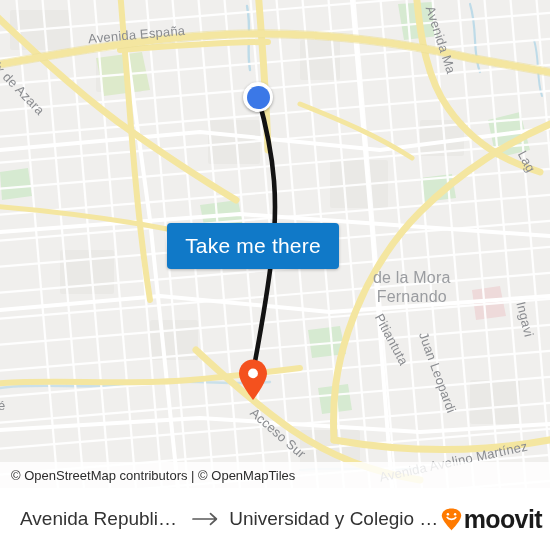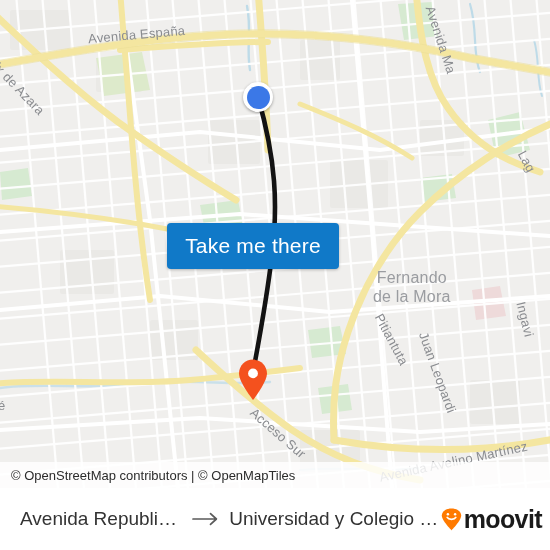--- a/index.html
+++ b/index.html
@@ -319,22 +319,22 @@
       <div class="maplabel road" style="left:437px; top:4px;   transform:rotate(72deg); transform-origin:left top;">Avenida Ma</div>
       <div class="maplabel road" style="left:528px; top:148px; transform:rotate(62deg); transform-origin:left top;">Lag</div>
       <div class="maplabel road" style="left:528px; top:300px; transform:rotate(76deg); transform-origin:left top;">Ingavi</div>
       <div class="maplabel road" style="left:385px; top:311px; transform:rotate(62deg); transform-origin:left top;">Pitiantuta</div>
       <div class="maplabel road" style="left:430px; top:330px; transform:rotate(70deg); transform-origin:left top;">Juan Leopardi</div>
       <div class="maplabel road" style="left:257px; top:405px; transform:rotate(41deg); transform-origin:left top;">Acceso Sur</div>
       <div class="maplabel road" style="left:378px; top:470px; transform:rotate(-12deg); transform-origin:left top;">Avenida Avelino Martínez</div>
       <div class="maplabel road" style="left:-2px;  top:398px;">é</div>
 
       <div class="maplabel place" style="left:373px; top:268px;">
+        <div>de la Mora</div>
         <div>Fernando</div>
-        <div>de la Mora</div>
       </div>
     </div>
 
     <div class="origin-marker" style="left:243px; top:82px;">
       <div class="dot"></div>
     </div>
 
     <div class="dest-marker" style="left:237px; top:359px;">
       <svg width="32" height="42" viewBox="0 0 32 42">
         <path d="M16 41 C16 41 30 23.5 30 14.6 C30 6.6 23.7 0.6 16 0.6 C8.3 0.6 2 6.6 2 14.6 C2 23.5 16 41 16 41 Z" fill="#f4511e"></path>

